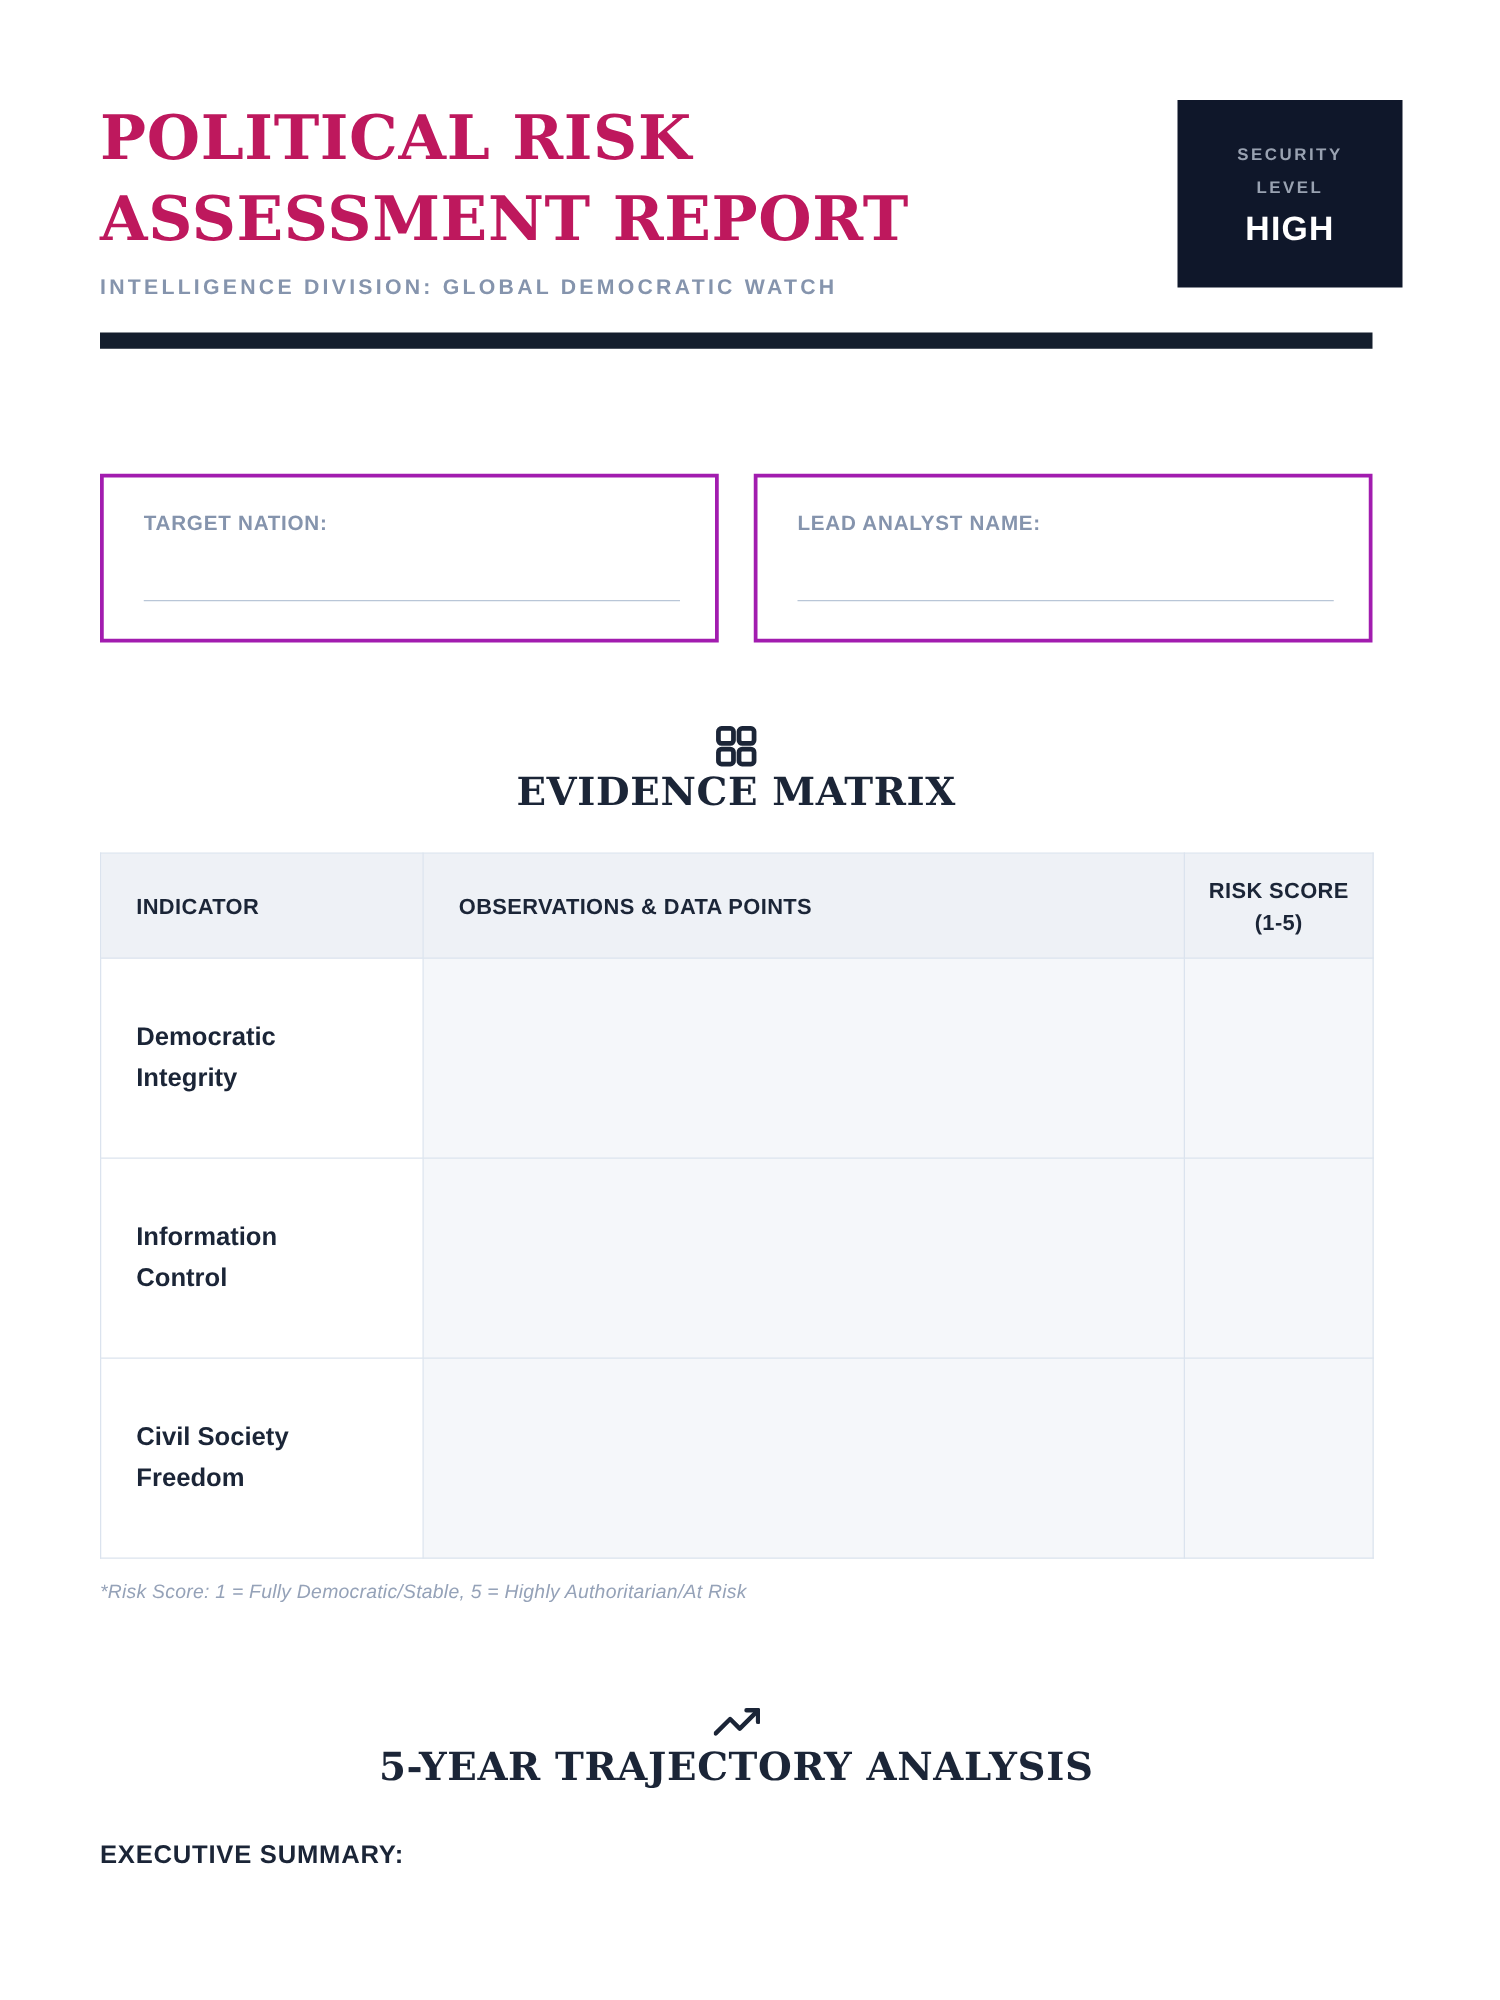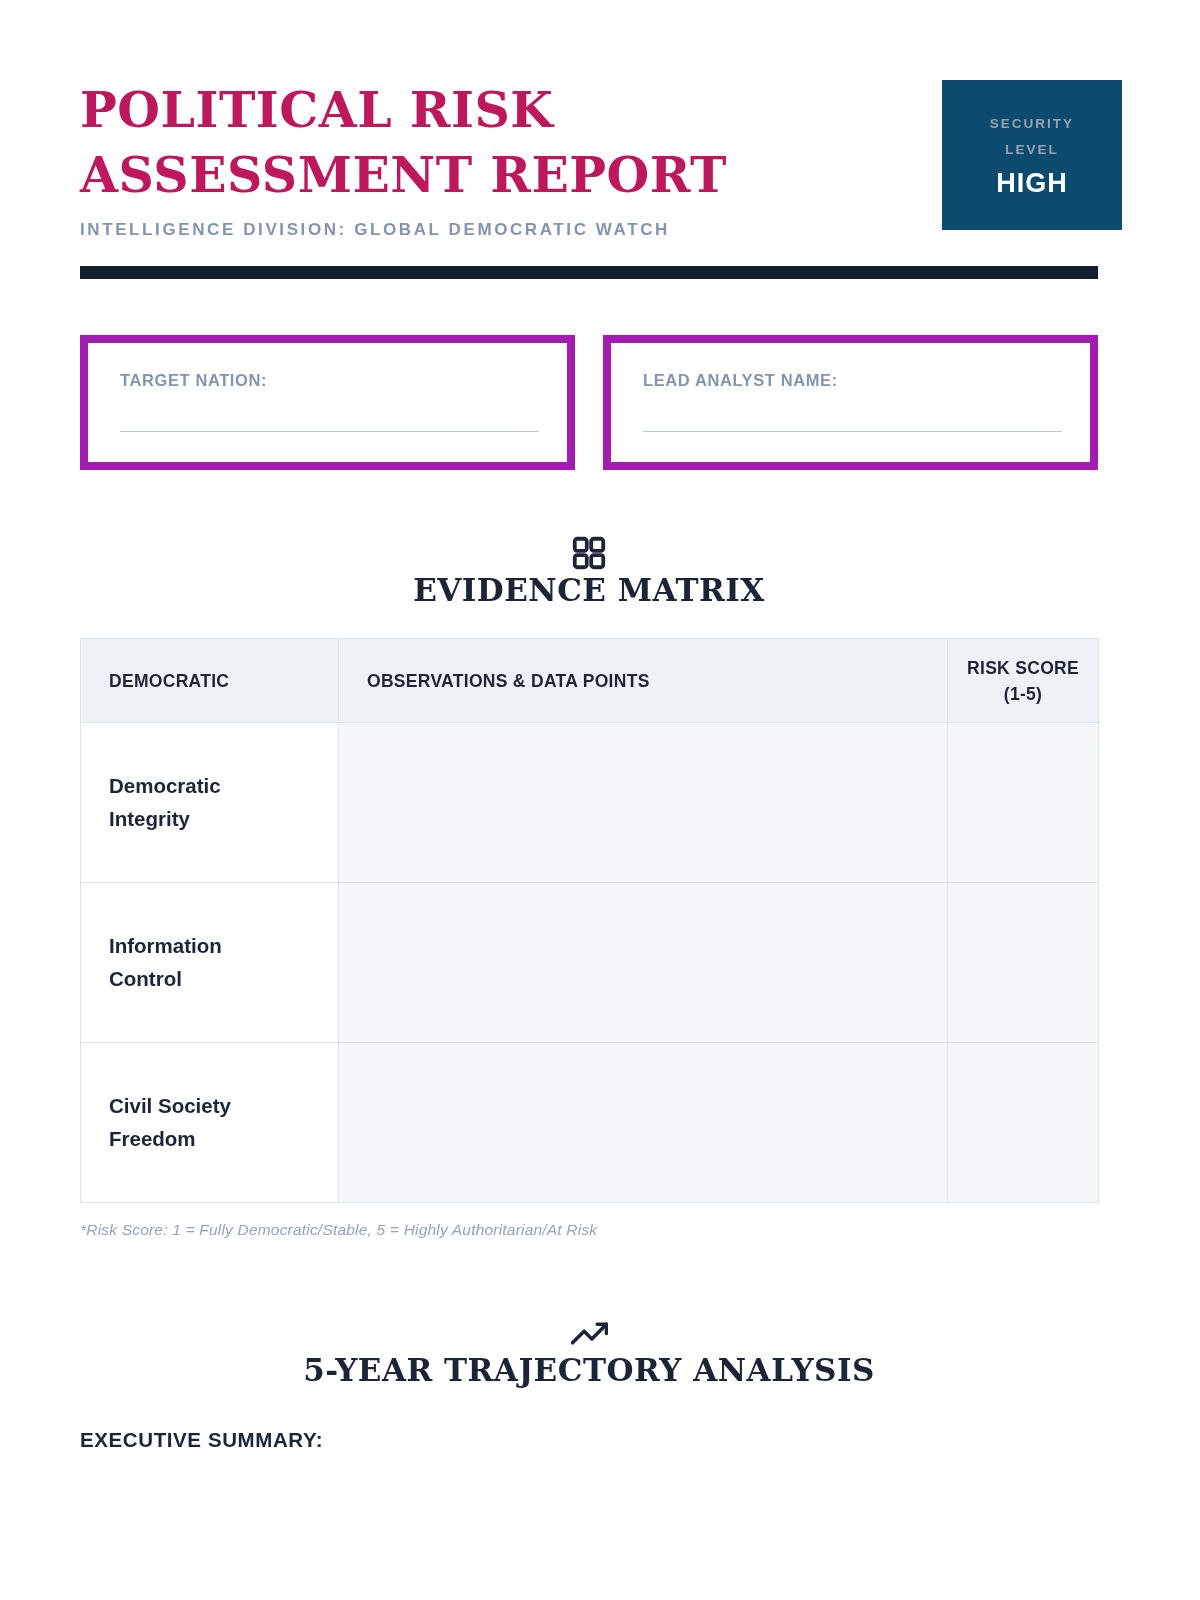--- a/index.html
+++ b/index.html
@@ -31,21 +31,21 @@
     margin-top:13px;
     font-size:17px;
     font-weight:bold;
     letter-spacing:2.6px;
     color:#8594ad;
   }
   .badge {
     position:absolute;
     top:2px; right:-24px;
     width:180px; height:150px;
-    background:#0c4a6e;
+    background:#0f172a;
     display:flex; flex-direction:column;
     align-items:center; justify-content:center;
   }
   .badge-label {
     width:118px;
     text-align:center;
     color:#99a2b1;
     font-size:13.5px;
     font-weight:bold;
     letter-spacing:2px;
@@ -60,22 +60,23 @@
   }
   .divider {
     margin-top:26px;
     height:13px;
     background:#141e2d;
   }
   
   .fields-row { margin-top:56px; display:flex; gap:28px; }
   .field-box {
     flex:1; height:135px;
-    border:8px solid #a21caf;
+    border:3px solid #a21caf;
     position:relative;
+    margin-top:44px;
   }
   .field-label {
     position:absolute; top:28px; left:32px;
     font-size:16.5px; font-weight:bold;
     letter-spacing:0.6px;
     color:#8594ad;
   }
   .field-line {
     position:absolute; left:32px; right:28px; bottom:30px;
     border-bottom:1.5px solid #b9c6d7;
@@ -193,21 +194,21 @@
   </div>
 
   <table class="matrix">
     <colgroup>
       <col style="width:258px">
         <col style="width:609px">
         <col style="width:151px">
     </colgroup>
     <thead>
       <tr>
-        <th>DEMOCRATIC</th>
+        <th>INDICATOR</th>
         <th>OBSERVATIONS &amp; DATA POINTS</th>
         <th class="center">RISK SCORE (1-5)</th>
       </tr>
     </thead>
     <tbody>
       <tr>
         <td class="indicator">Democratic Integrity</td>
         <td class="obs"></td>
         <td class="score"></td>
       </tr>

